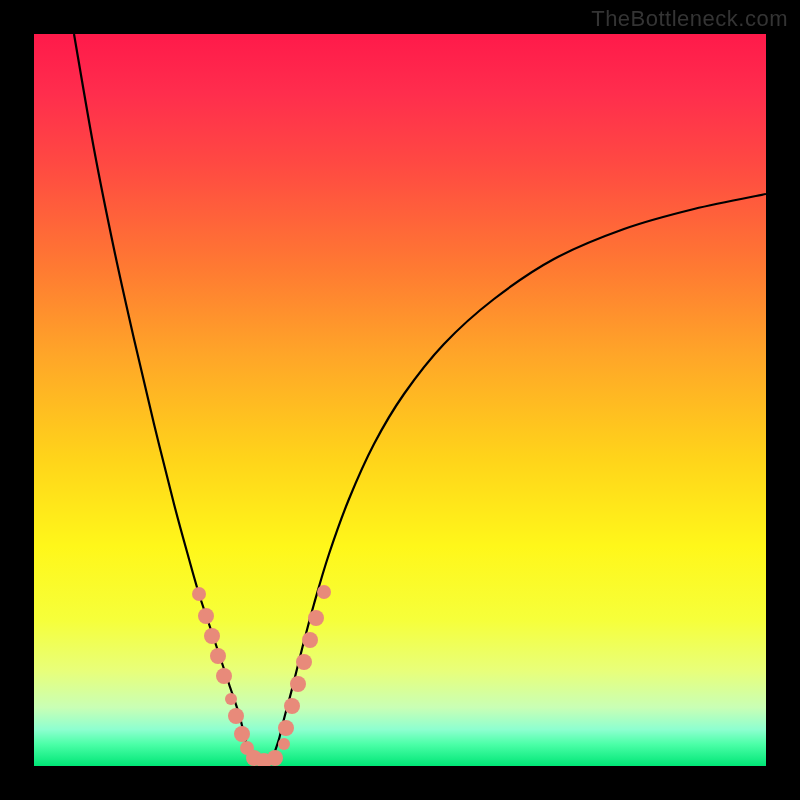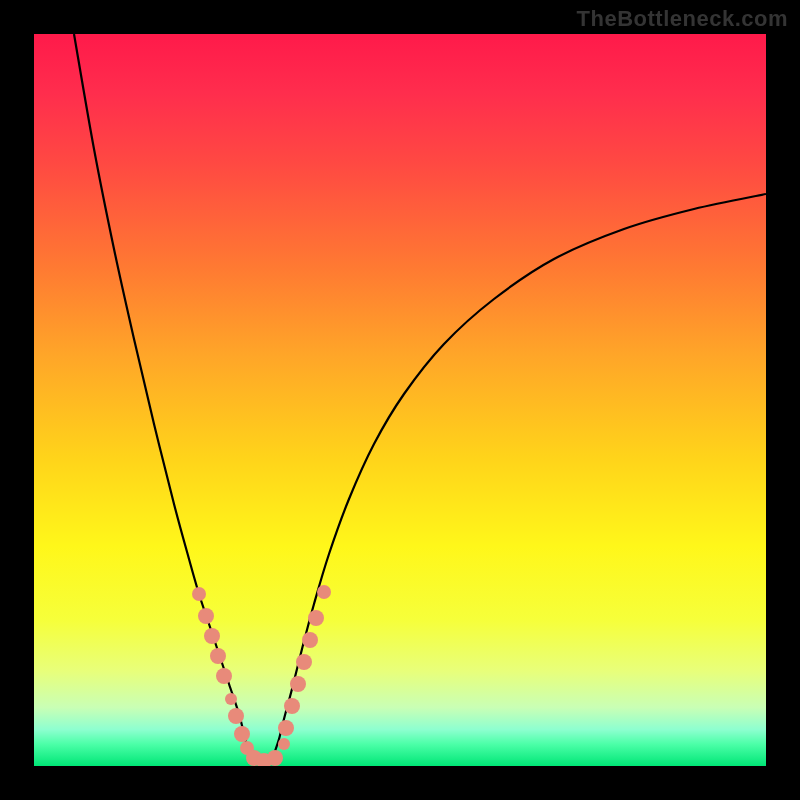--- a/index.html
+++ b/index.html
@@ -40,21 +40,21 @@
       #4cffa8 97%,
       #00e676 100%
     );
   }
   .watermark {
     position: absolute;
     top: 6px;
     right: 12px;
     color: #4a4a4a;
     font-size: 22px;
-    font-weight: 700;
+    font-weight: 400;
     letter-spacing: 0.5px;
     opacity: 0.7;
     user-select: none;
   }
   svg.curve {
     position: absolute;
     left: 0; top: 0;
     width: 100%;
     height: 100%;
     overflow: visible;

